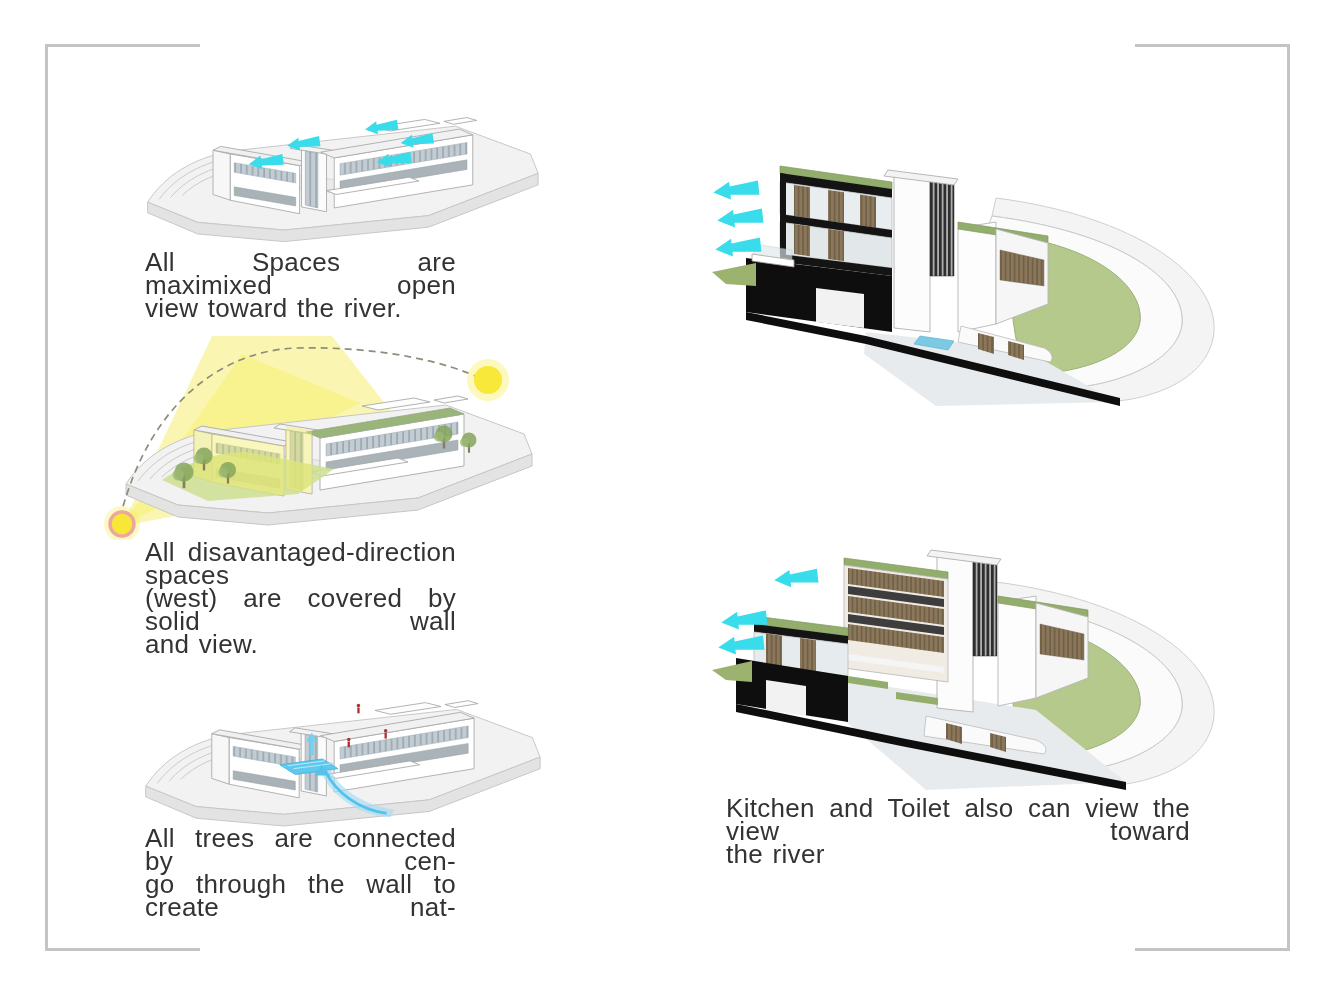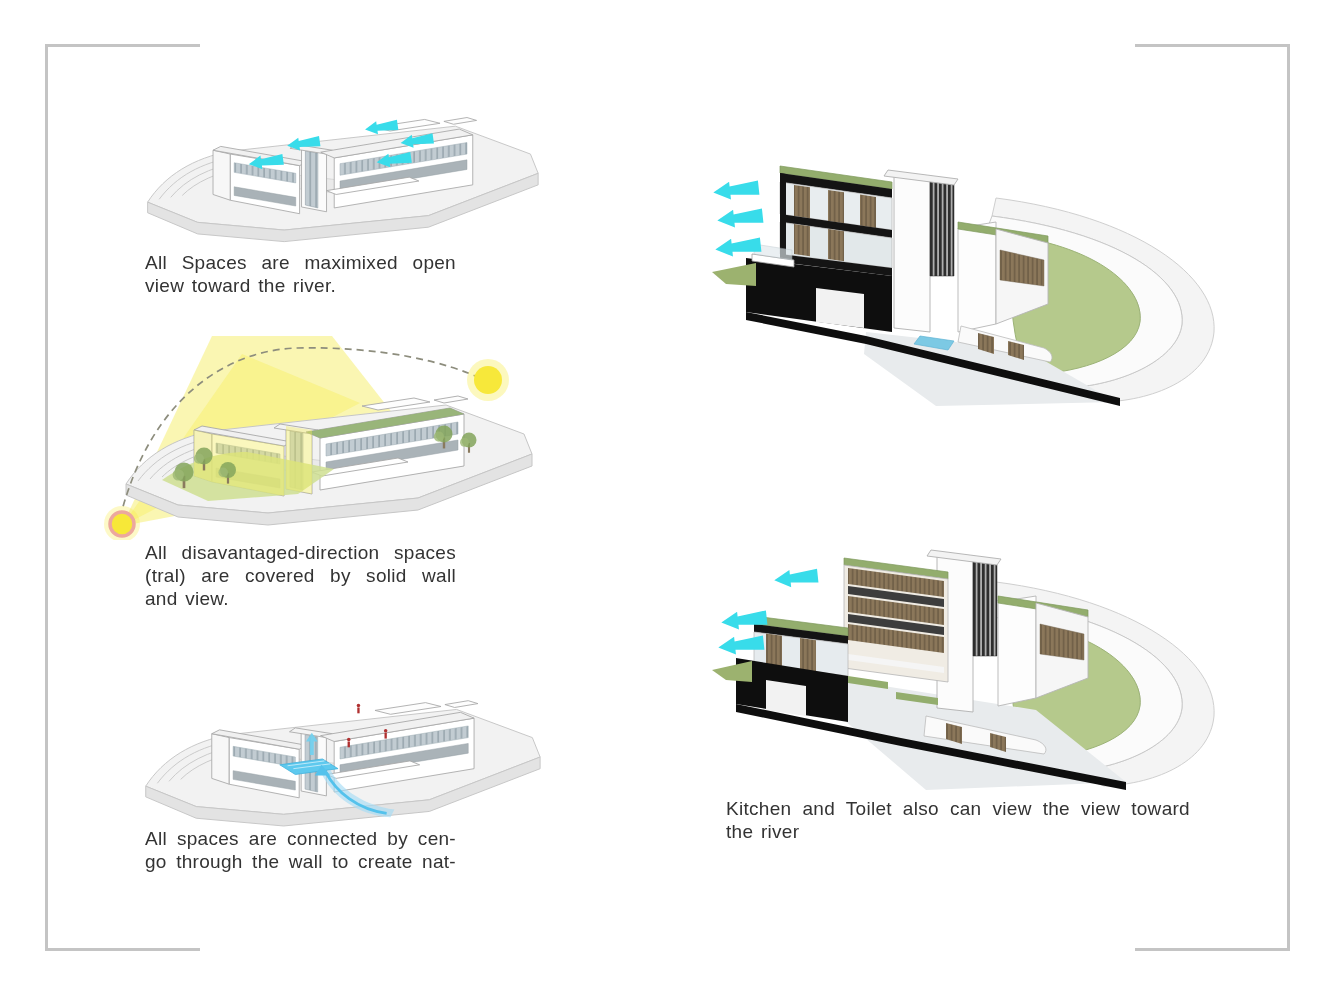--- a/index.html
+++ b/index.html
@@ -1,21 +1,21 @@
 <!DOCTYPE html>
 <html><head>
 <meta charset="utf-8">
 <style>
   html,body{margin:0;padding:0;background:#ffffff;}
   .canvas{position:relative;width:1333px;height:1000px;background:#ffffff;overflow:hidden;
           font-family:"Liberation Sans",sans-serif;}
   .frame{position:absolute;background:#c4c4c4;}
   .panel{position:absolute;margin:0;padding:0;}
   .panel svg{display:block;width:100%;height:100%;}
-  .cap{position:absolute;color:#333333;font-size:19px;line-height:23px;
+  .cap{position:absolute;color:#333333;font-size:26px;line-height:23px;
        letter-spacing:.3px;word-spacing:2px;}
   .ln{display:block;}
   .jl{text-align:justify;text-align-last:justify;}
   .hiddefs{position:absolute;width:0;height:0;overflow:hidden;}
 </style>
 </head>
 <body>
 
 <svg class="hiddefs" aria-hidden="true">
   <defs>
@@ -133,21 +133,21 @@
         <circle cx="396" cy="52" r="14" fill="#f7e83a"></circle>
       </g>
       <g>
         <circle cx="30" cy="196" r="18" fill="#f7ea45" opacity="0.3"></circle>
         <circle cx="30" cy="196" r="12" fill="#f7e838" stroke="#eca89e" stroke-width="3.5"></circle>
       </g>
     </svg>
   </figure>
   <div class="cap" style="left:145px;top:541px;width:311px">
     <span class="ln jl">All disavantaged-direction spaces</span>
-    <span class="ln jl">(tral) are covered by solid wall</span>
+    <span class="ln jl">(west) are covered by solid wall</span>
     <span class="ln">and view.</span>
   </div>
 
   <figure class="panel" style="left:136px;top:648px;width:408px;height:186px">
     <svg viewBox="0 0 420 191">
       <use href="#houseBase"></use>
       <g>
         <path d="M 148,120 L 192,114 L 208,124 L 164,130 Z" fill="#5ec9ee" stroke="#3fb0dc" stroke-width="0.8"></path>
         <path d="M 156,121 L 194,116 M 162,124 L 200,119" stroke="#bfe9f9" stroke-width="1" fill="none"></path>
       </g>
@@ -167,21 +167,21 @@
             <rect x="217.8" y="96" width="2.4" height="6"></rect>
           </g>
         <g>
             <circle cx="257" cy="85" r="1.8"></circle>
             <rect x="255.8" y="87" width="2.4" height="6"></rect>
           </g>
       </g>
     </svg>
   </figure>
   <div class="cap" style="left:145px;top:827px;width:311px">
-    <span class="ln jl">All spaces are connected by cen-</span>
+    <span class="ln jl">All trees are connected by cen-</span>
     <span class="ln jl">go through the wall to create nat-</span>
   </div>
 
   <figure class="panel" style="left:696px;top:136px;width:548px;height:276px">
     <svg viewBox="0 0 548 276">
       <use href="#siteCurveS"></use>
       <polygon points="170,196 330,214 420,266 240,270 168,218" fill="#e8ebed"></polygon>
       <use href="#towerS"></use>
       <g>
         <path d="M 262,92 L 300,86 L 300,188 L 262,196 Z" fill="#fdfdfd" stroke="#b5b5b5" stroke-width="0.9"></path>

